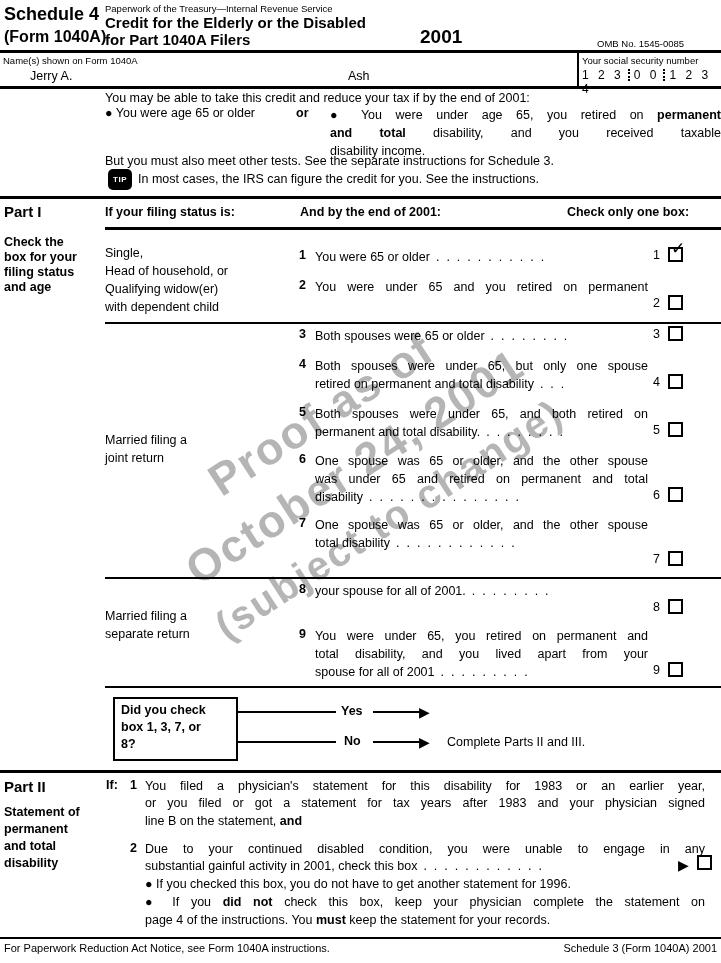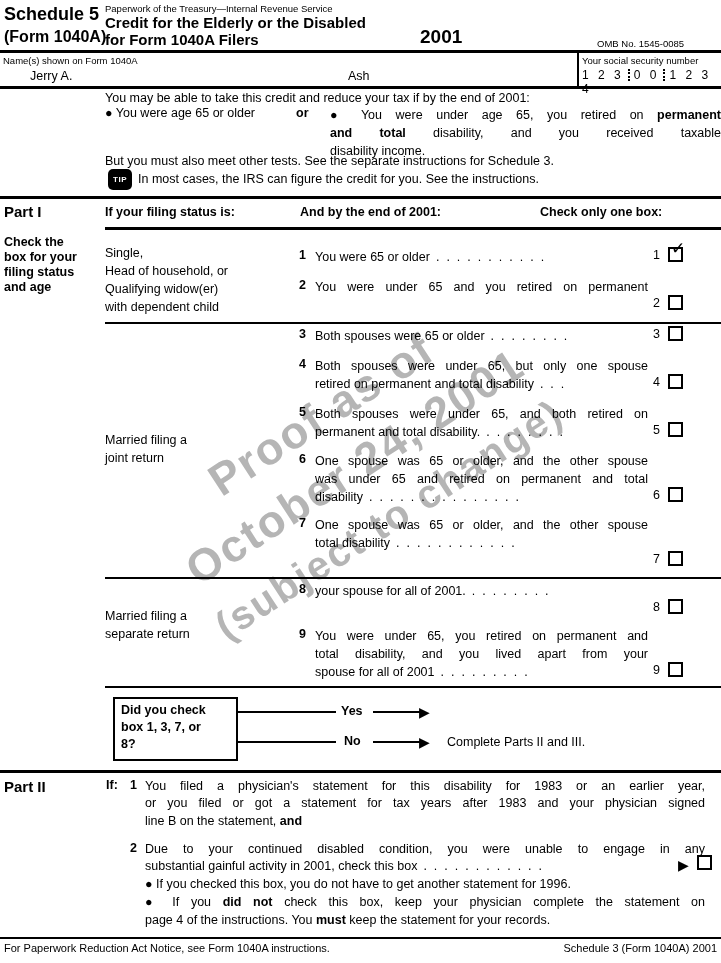--- a/index.html
+++ b/index.html
@@ -32,25 +32,25 @@
 <div id="page">
 
   <div id="watermark" class="abs">
     <div>Proof as of</div>
     <div>October 24, 2001</div>
     <div style="font-size:40px">(subject to change)</div>
   </div>
 
   <div id="content">
 
-    <div class="abs b" style="left:4px;top:4px;font-size:18px">Schedule 5</div>
+    <div class="abs b" style="left:4px;top:4px;font-size:18px">Schedule 4</div>
     <div class="abs b" style="left:4px;top:28px;font-size:16px">(Form 1040A)</div>
     <div class="abs small" style="left:105px;top:3px">Paperwork of the Treasury—Internal Revenue Service</div>
     <div class="abs b" style="left:105px;top:14px;font-size:15px">Credit for the Elderly or the Disabled</div>
-    <div class="abs b" style="left:105px;top:31px;font-size:15px">for Form 1040A Filers</div>
+    <div class="abs b" style="left:105px;top:31px;font-size:15px">for Part 1040A Filers</div>
     <div class="abs b" style="left:420px;top:26px;font-size:19px">2001</div>
     <div class="abs small" style="left:597px;top:38px">OMB No. 1545-0085</div>
 
     <div class="hr" style="left:0;top:50px;width:721px;height:3px"></div>
 
     <div class="abs small" style="left:3px;top:55px">Name(s) shown on Form 1040A</div>
     <div class="abs" style="left:30px;top:69px">Jerry A.</div>
     <div class="abs" style="left:348px;top:69px">Ash</div>
     <div class="hr" style="left:577px;top:53px;width:2px;height:33px"></div>
     <div class="abs small" style="left:582px;top:55px">Your social security number</div>
@@ -70,21 +70,21 @@
     <div class="abs" style="left:105px;top:154px">But you must also meet other tests. See the separate instructions for Schedule 3.</div>
     <div class="abs tip" style="left:108px;top:169px">
         <span>TIP</span>
       </div>
     <div class="abs" style="left:138px;top:172px">In most cases, the IRS can figure the credit for you. See the instructions.</div>
 
     <div class="hr" style="left:0;top:196px;width:721px;height:3px"></div>
     <div class="abs b" style="left:4px;top:203px;font-size:15px">Part I</div>
     <div class="abs b" style="left:105px;top:205px">If your filing status is:</div>
     <div class="abs b" style="left:300px;top:205px">And by the end of 2001:</div>
-    <div class="abs b" style="left:540px;top:205px;width:176px;text-align:left">Check only one box:</div>
+    <div class="abs b" style="left:540px;top:205px;width:176px;text-align:center">Check only one box:</div>
     <div class="hr" style="left:105px;top:227px;width:616px;height:3px"></div>
 
     <div class="abs b sideline" style="left:4px;top:235px">
       <div>Check the</div>
         <div>box for your</div>
         <div>filing status</div>
         <div>and age</div>
     </div>
 
     <div class="abs" style="left:105px;top:244px">
@@ -208,20 +208,26 @@
     <div class="hr" style="left:373px;top:711px;width:47px;height:2px"></div>
     <div class="abs arrowhead" style="left:419px;top:705px">▶</div>
     <div class="hr" style="left:238px;top:741px;width:98px;height:2px"></div>
     <div class="abs b" style="left:344px;top:734px">No</div>
     <div class="hr" style="left:373px;top:741px;width:47px;height:2px"></div>
     <div class="abs arrowhead" style="left:419px;top:735px">▶</div>
     <div class="abs" style="left:447px;top:735px">Complete Parts II and III.</div>
 
     <div class="hr" style="left:0;top:770px;width:721px;height:3px"></div>
     <div class="abs b" style="left:4px;top:778px;font-size:15px">Part II</div>
+    <div class="abs b" style="left:4px;top:804px;line-height:17px">
+      <div>Statement of</div>
+        <div>permanent</div>
+        <div>and total</div>
+        <div>disability</div>
+    </div>
 
     <div class="abs b" style="left:106px;top:778px">If:</div>
 
     <div class="abs b" style="left:130px;top:778px">1</div>
     <div class="abs" style="left:145px;top:778px;width:560px">
       <div class="p2line jl" style="width:560px">You filed a physician's statement for this disability for 1983 or an earlier year,</div>
       <div class="p2line jl" style="width:560px">or you filed or got a statement for tax years after 1983 and your physician signed</div>
       <div class="p2line"><span>line B on the statement, </span><span class="b">and</span></div>
     </div>
 

